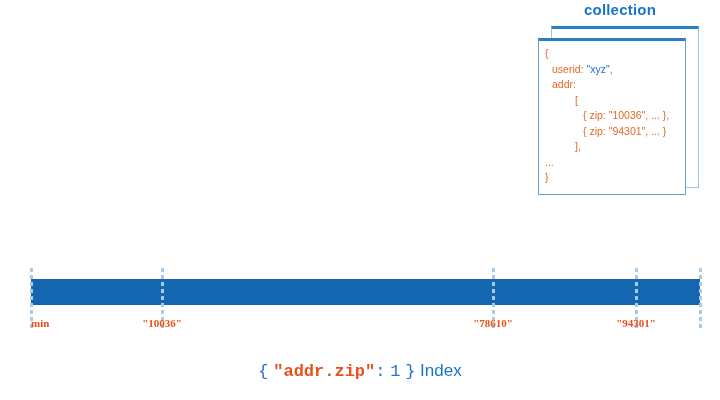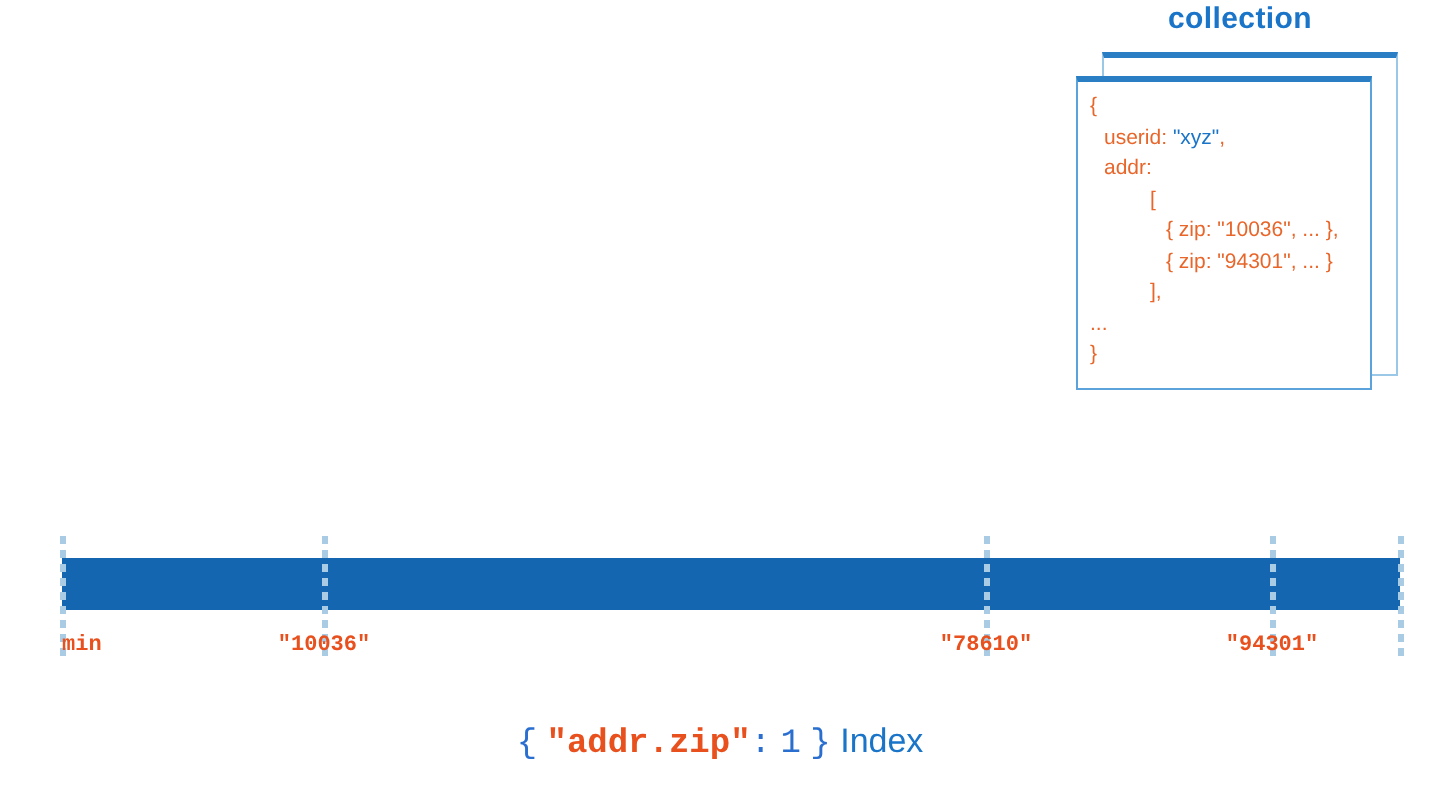--- a/index.html
+++ b/index.html
@@ -96,21 +96,21 @@
     background-image: linear-gradient(
         to bottom,
         #a9cbe3 0px, #a9cbe3 4px,
         transparent 4px, transparent 7px);
     background-size: 3px 7px;
     background-repeat: repeat-y;
   }
   .tick-label {
     position: absolute;
     top: 317px;
-    font-family: Liberation Mono, monospace;
+    font-family: Liberation Serif, serif;
     font-size: 11px;
     font-weight: 700;
     color: #e8501e;
     white-space: nowrap;
     transform: translateX(-50%);
     text-align: center;
   }
   .tick-label.edge-left  { transform: none; }
   .tick-label.edge-right { transform: translateX(-100%); }
 

